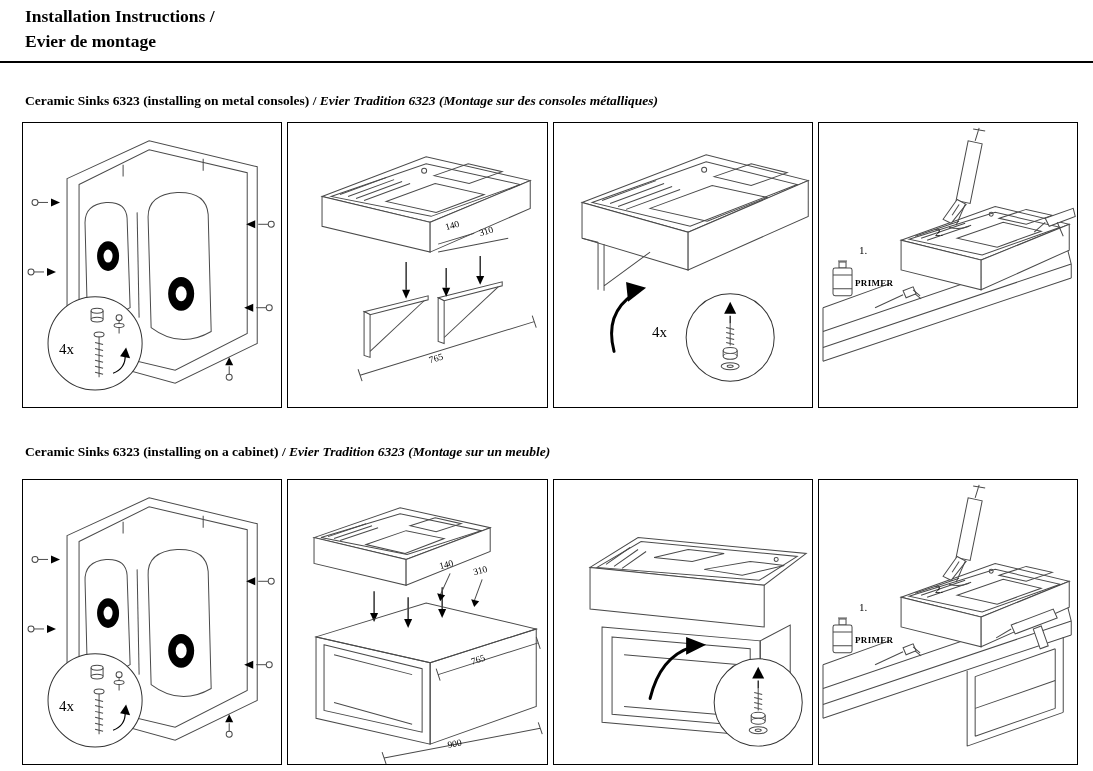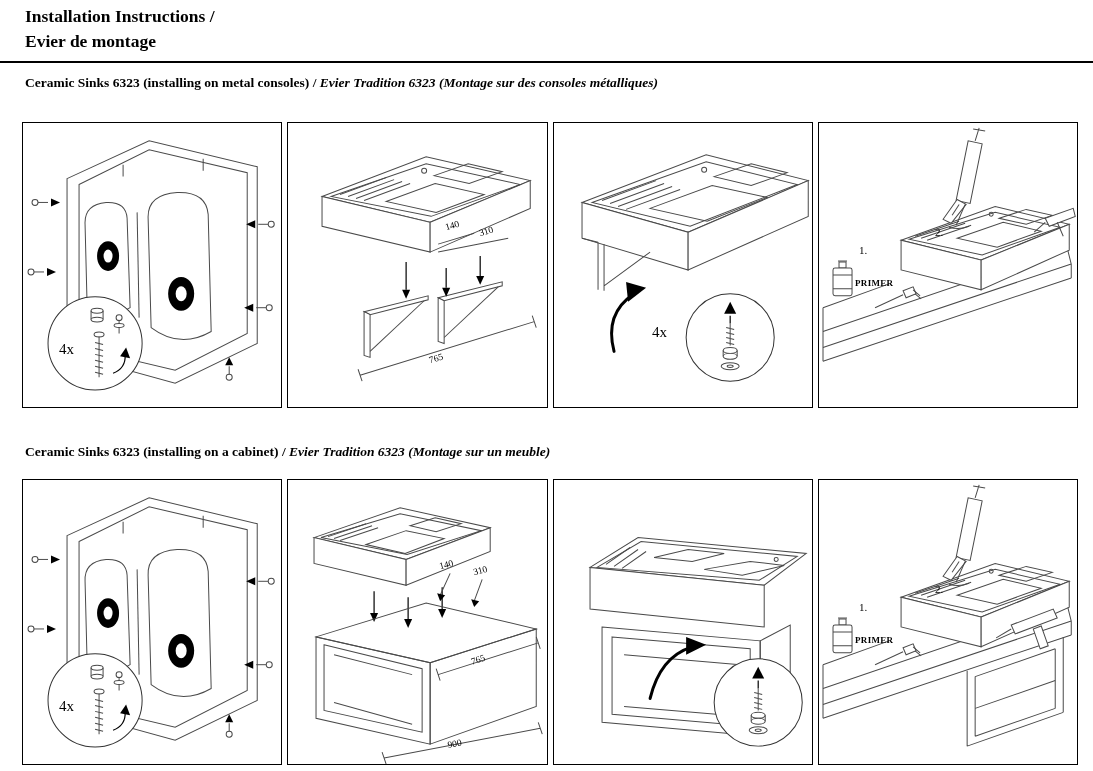--- a/index.html
+++ b/index.html
@@ -4,21 +4,21 @@
 <style>
   * { margin:0; padding:0; box-sizing:border-box; }
   html,body { background:#fff; }
   body { width:1093px; height:771px; overflow:hidden; font-family:"Liberation Serif", serif; color:#000; position:relative; }
   .page { position:relative; width:883px; height:771px; background:#fff; }
 
   .title { position:absolute; left:25px; top:4px; font-size:17.5px; font-weight:bold; line-height:25px; }
   .rule  { position:absolute; left:0; top:61px; width:1093px; height:2px; background:#000; }
 
   .section-heading { position:absolute; left:25px; font-size:13.5px; white-space:nowrap; }
-  #heading1 { top:75px; }
+  #heading1 { top:93px; }
   #heading2 { top:444px; }
   .heading-en { font-weight:bold; }
   .heading-sep { font-weight:bold; }
   .heading-fr { font-weight:bold; font-style:italic; }
 
   .panel-row { position:absolute; left:22px; width:1056px; display:flex; gap:5px; }
   #row1 { top:122px; }
   #row2 { top:479px; }
   .panel { flex:1; height:286px; border:1px solid #000; background:#fff; overflow:hidden; }
   .panel svg { width:100%; height:100%; display:block; }

